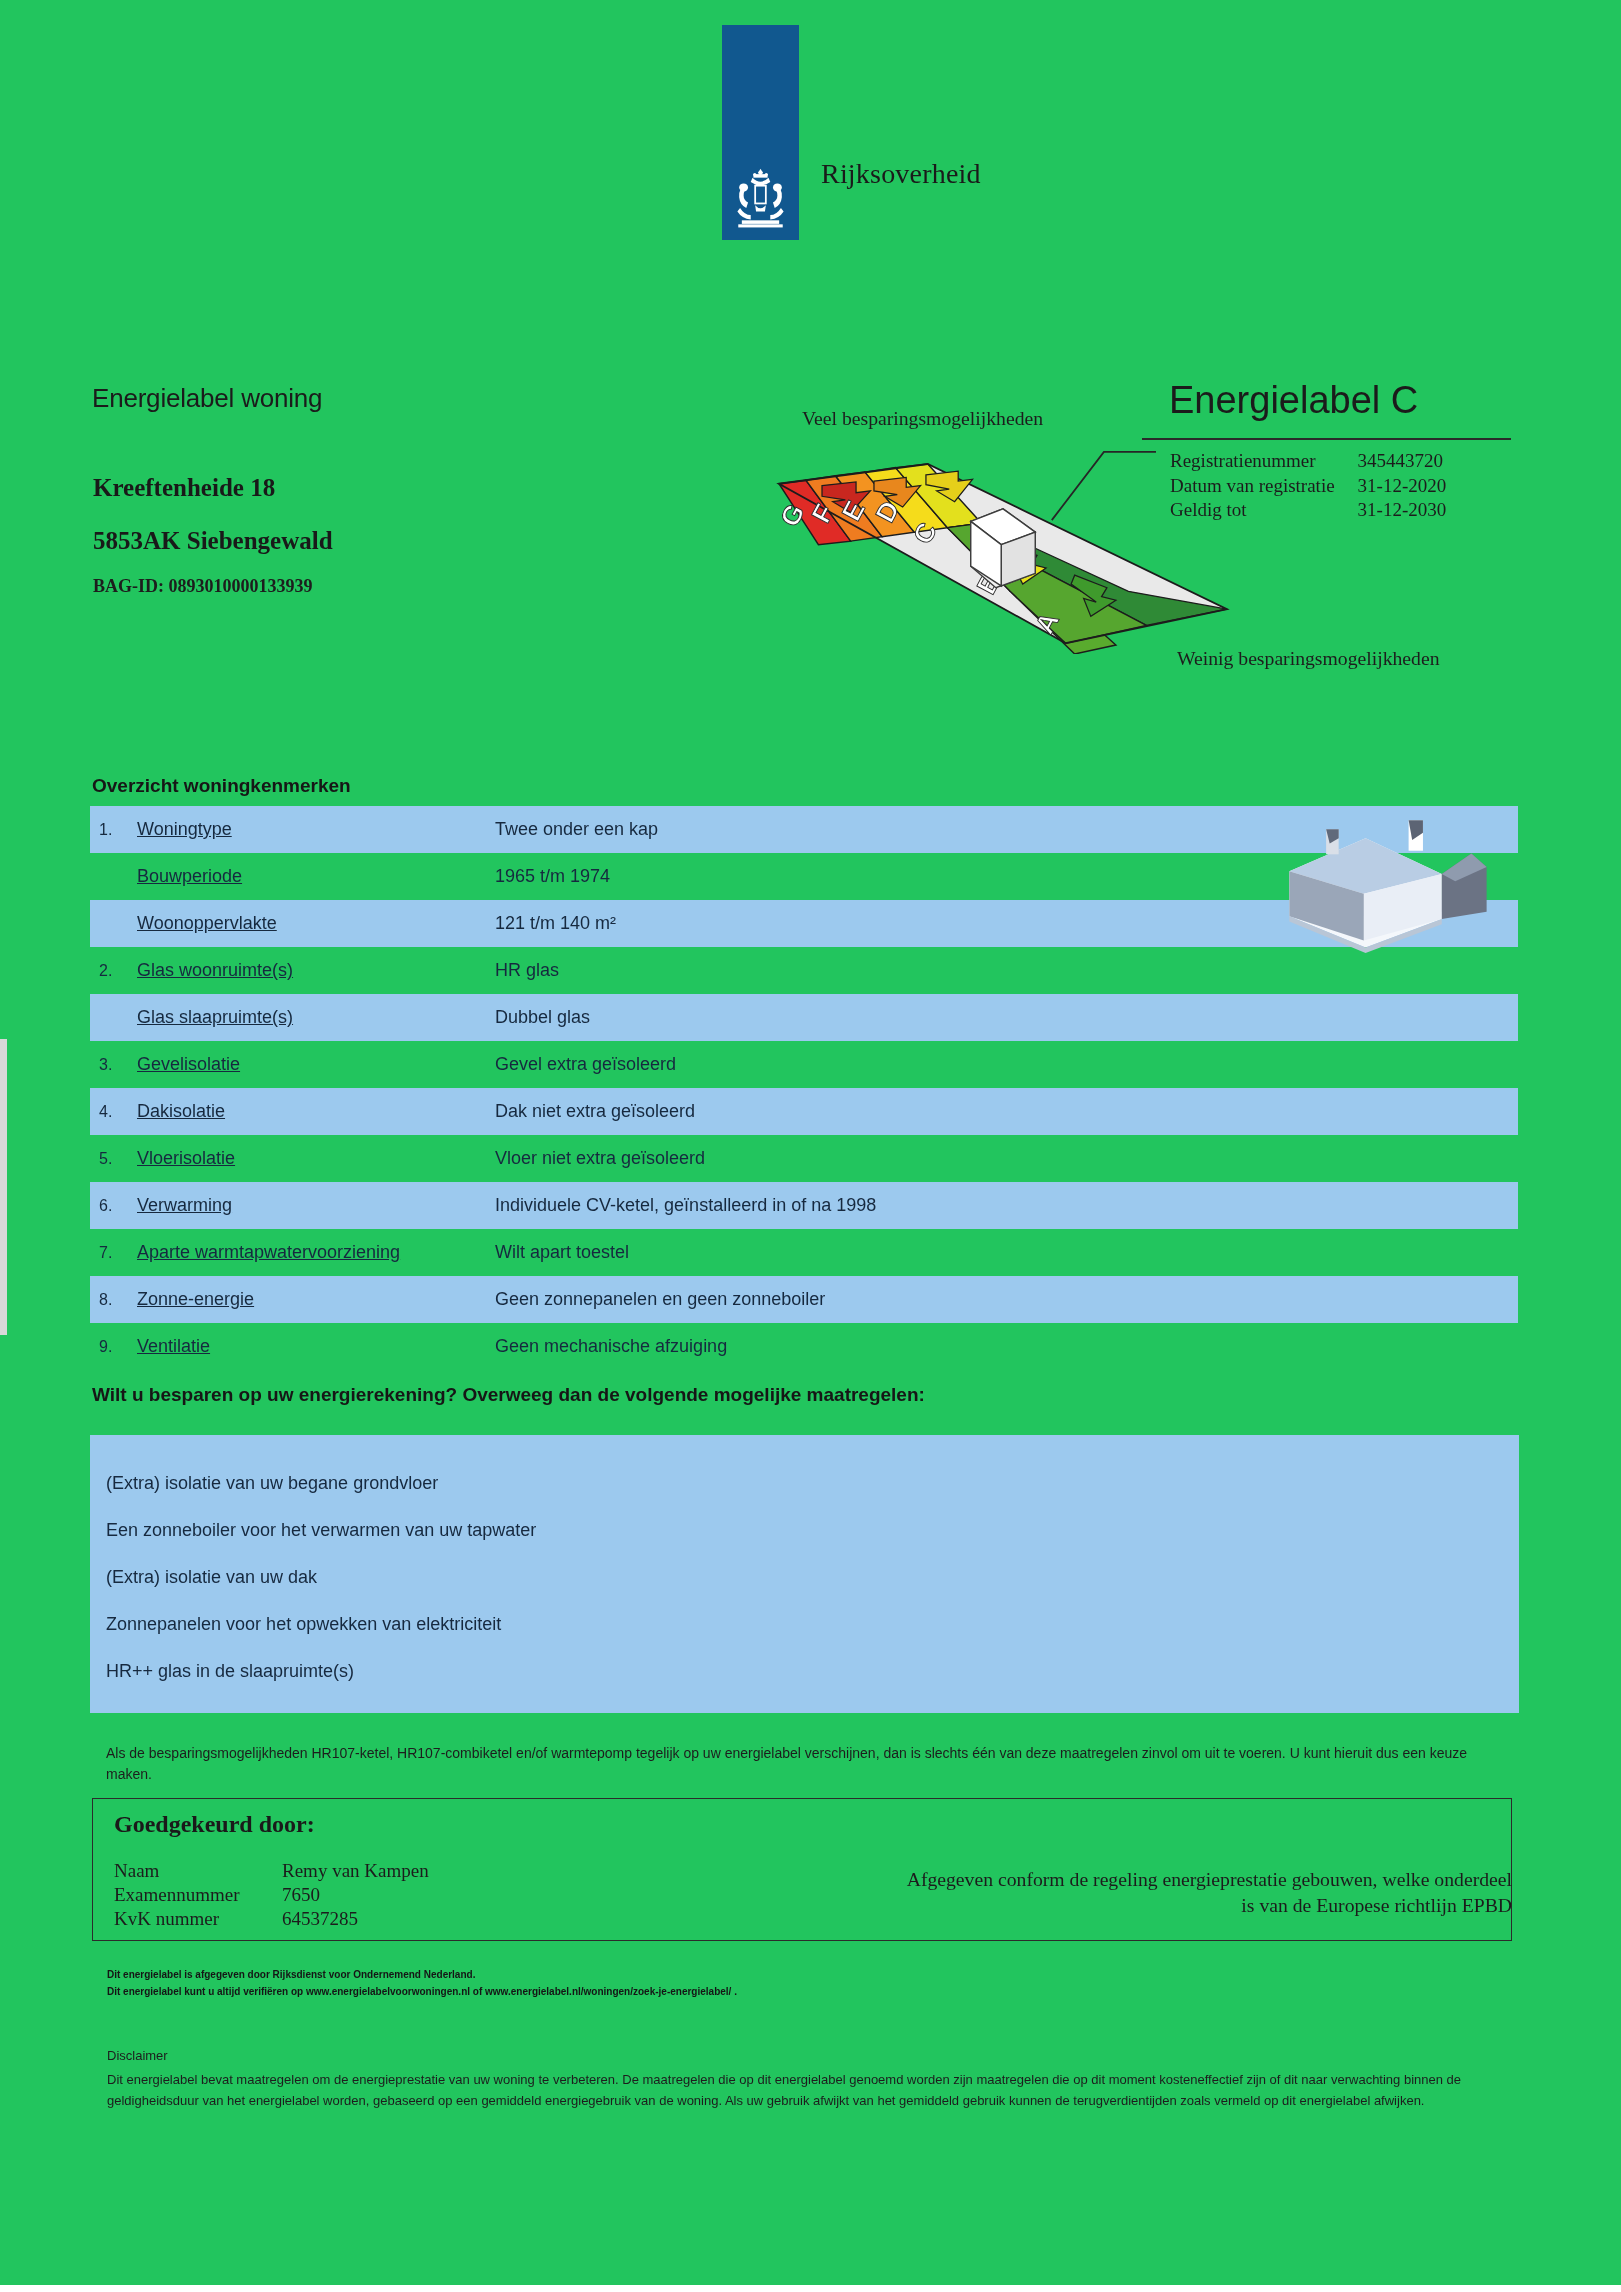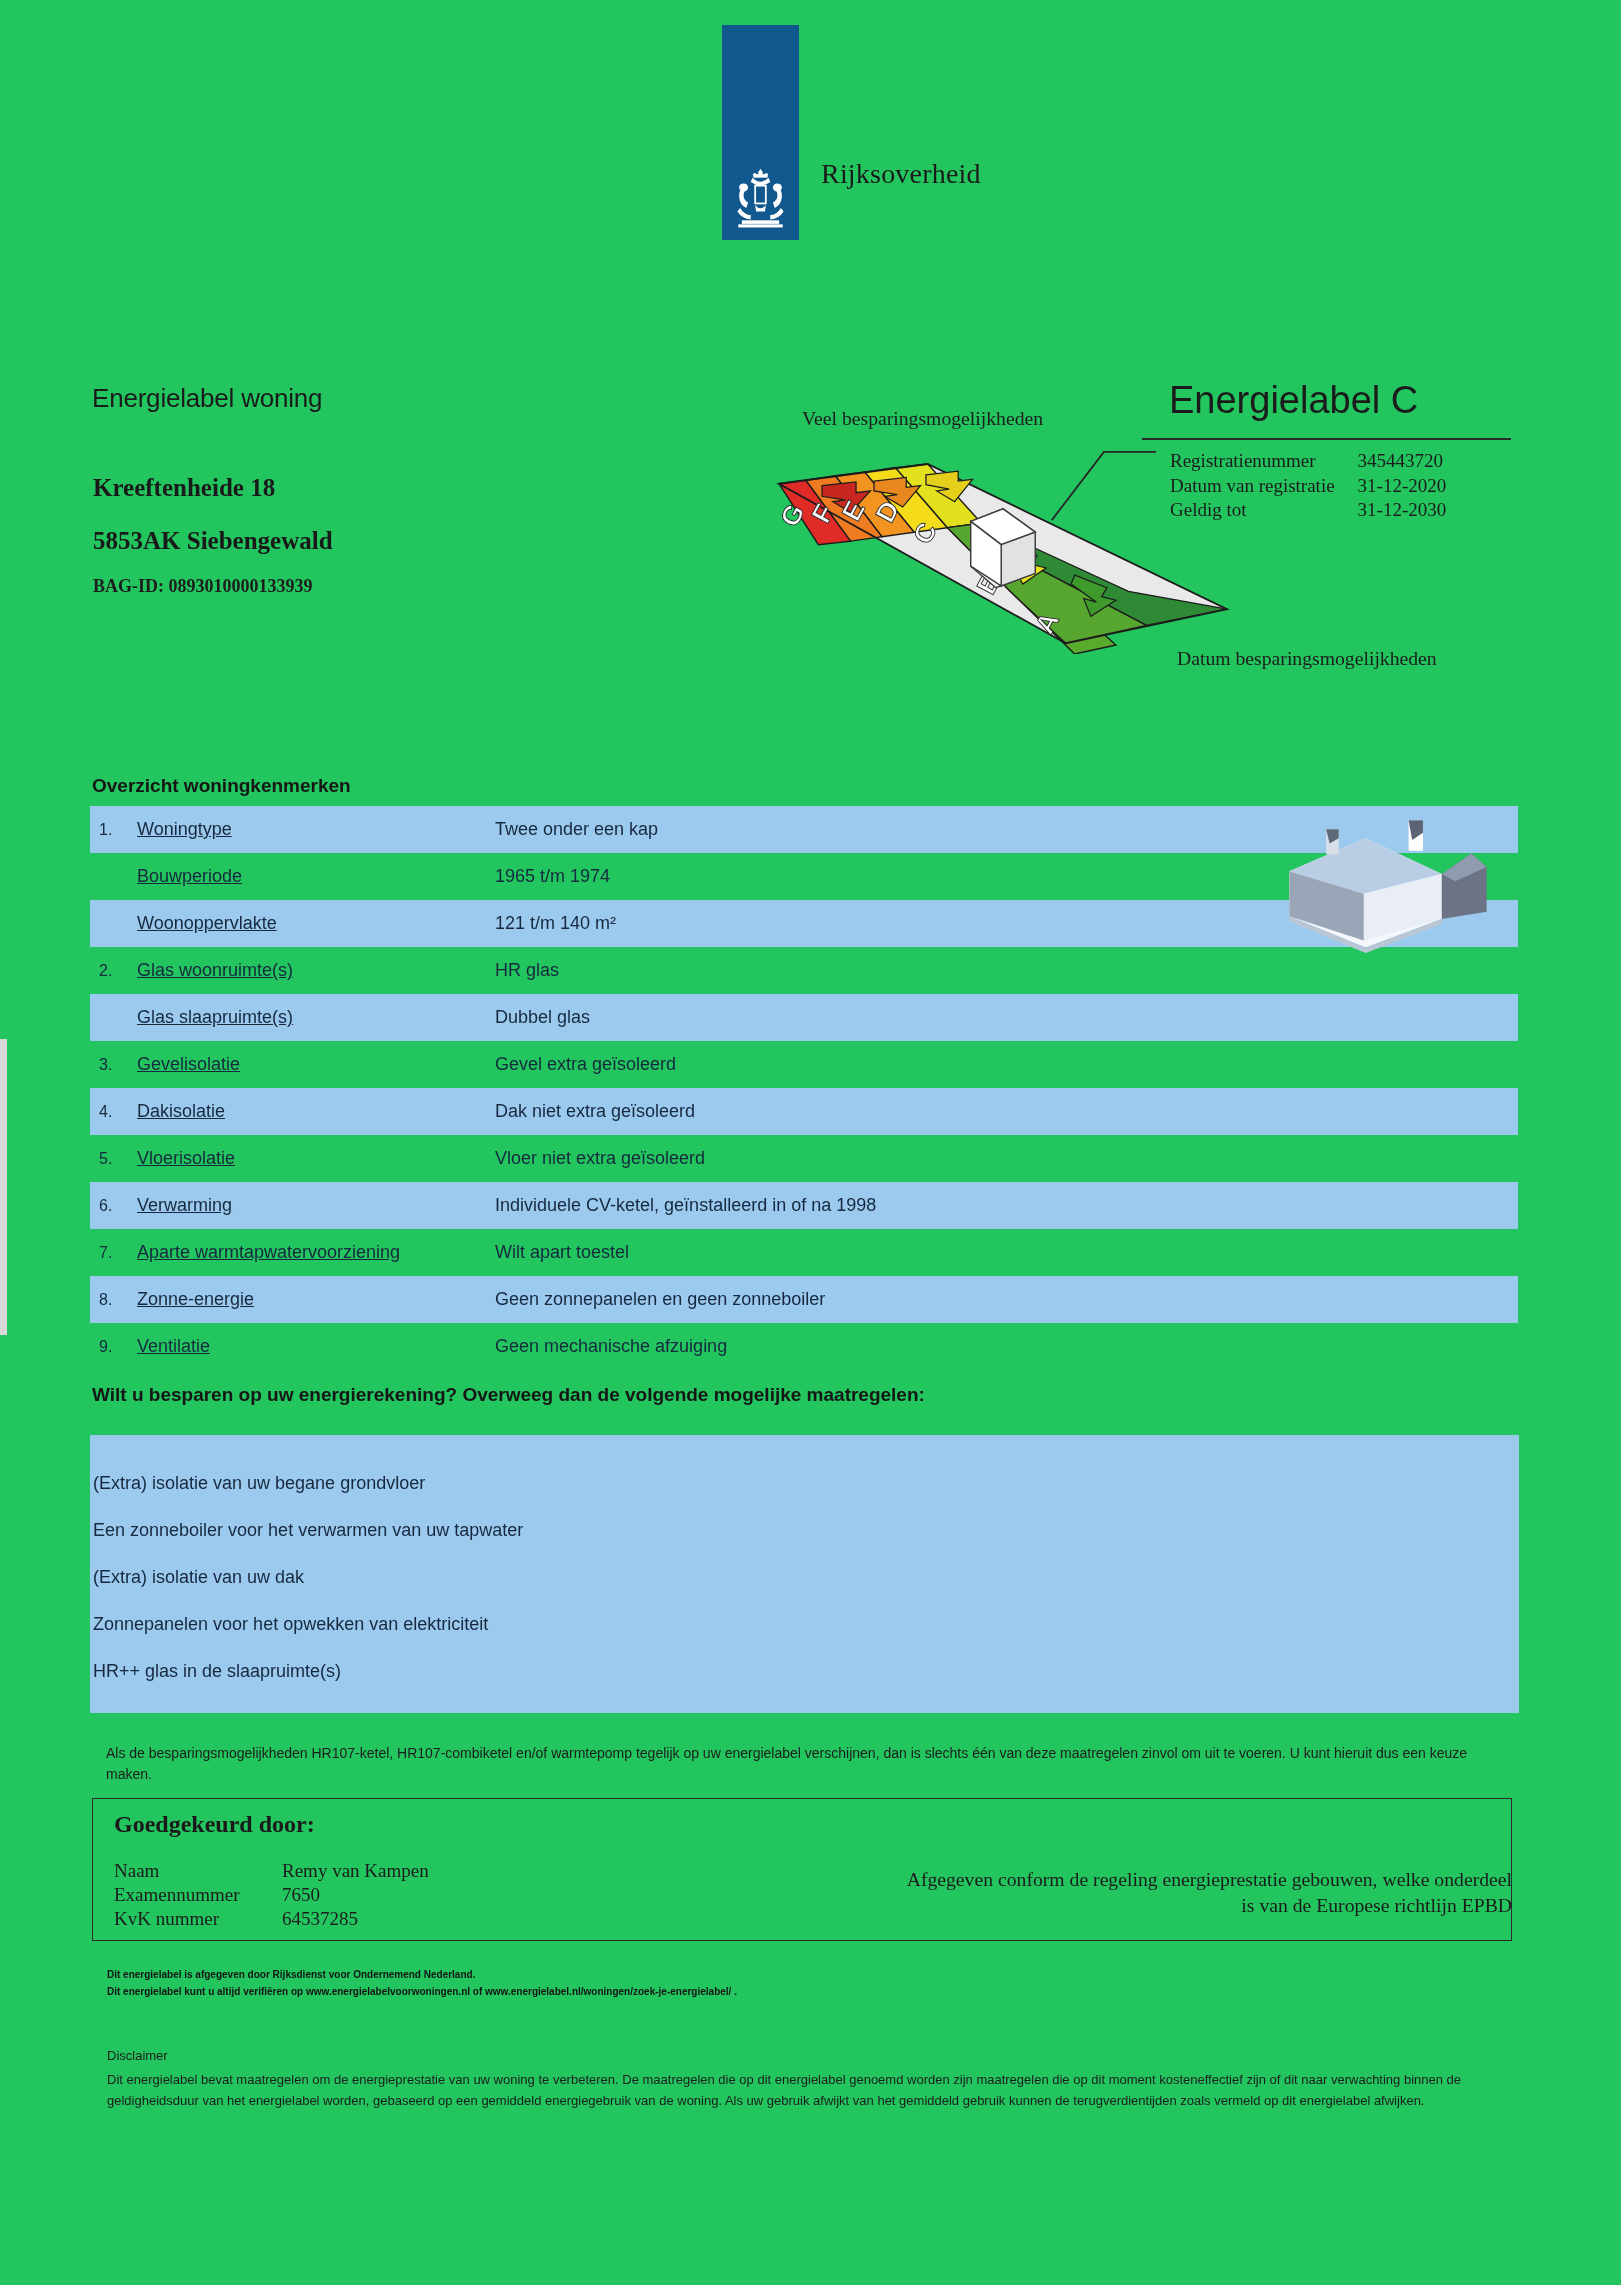--- a/index.html
+++ b/index.html
@@ -214,21 +214,21 @@
   .measures-box {
     position: absolute;
     left: 90px;
     top: 1435px;
     width: 1429px;
     height: 278px;
     background: #9cc9ee;
   }
   .measures-list {
     position: absolute;
-    left: 93px;
+    left: 106px;
     top: 1460px;
     width: 1075px;
   }
   .measure {
     height: 47px;
     display: flex;
     align-items: center;
     font-size: 18px;
     color: #16293f;
   }
@@ -355,21 +355,21 @@
     </svg>
     <div class="logo-text">Rijksoverheid</div>
   </div>
 
   <div class="doc-title">Energielabel woning</div>
   <div class="addr1">Kreeftenheide 18</div>
   <div class="addr2">5853AK Siebengewald</div>
   <div class="bagid">BAG-ID: 0893010000133939</div>
 
   <div class="veel-label">Veel besparingsmogelijkheden</div>
-  <div class="weinig-label">Datum besparingsmogelijkheden</div>
+  <div class="weinig-label">Weinig besparingsmogelijkheden</div>
 
   <svg class="scale-svg" viewBox="0 0 520 250">
 
     <polygon points="10,60 176,38 510,200 330,238" fill="#e9e9e9"></polygon>
 
     <polygon points="10,60 40,56 90,124 54,128" fill="#e02b26" stroke="#1c1c1c" stroke-width="1.6"></polygon>
 
     <polygon points="40,56 73,51 125,119 90,124" fill="#ef7c20" stroke="#1c1c1c" stroke-width="1.6"></polygon>
 
     <polygon points="73,51 106,47 161,114 125,119" fill="#f39320" stroke="#1c1c1c" stroke-width="1.6"></polygon>

